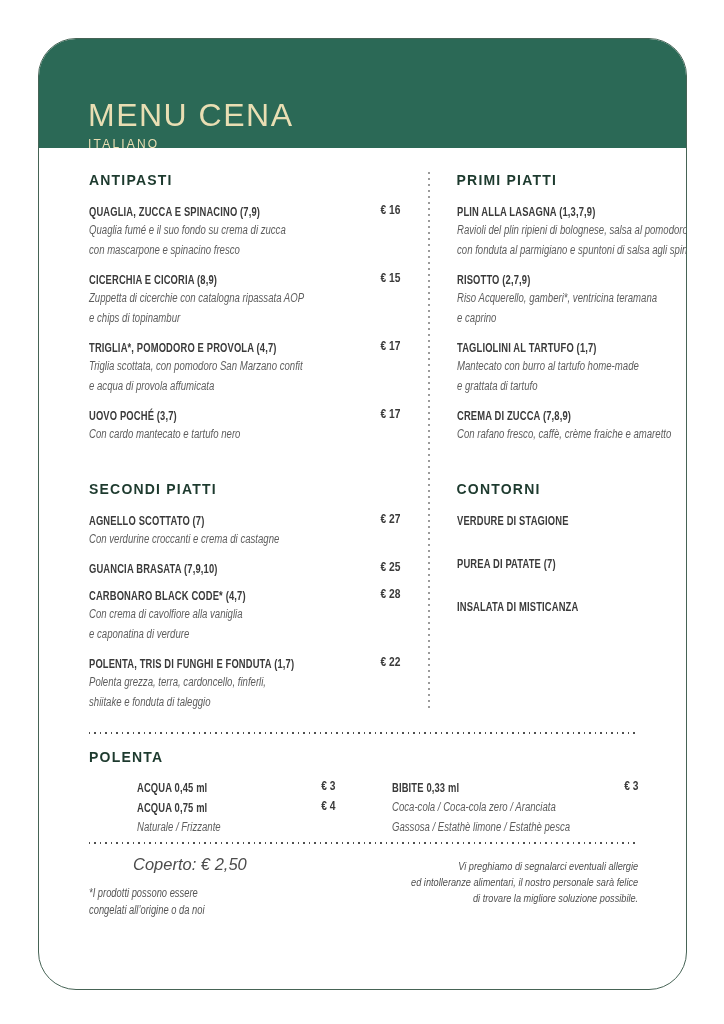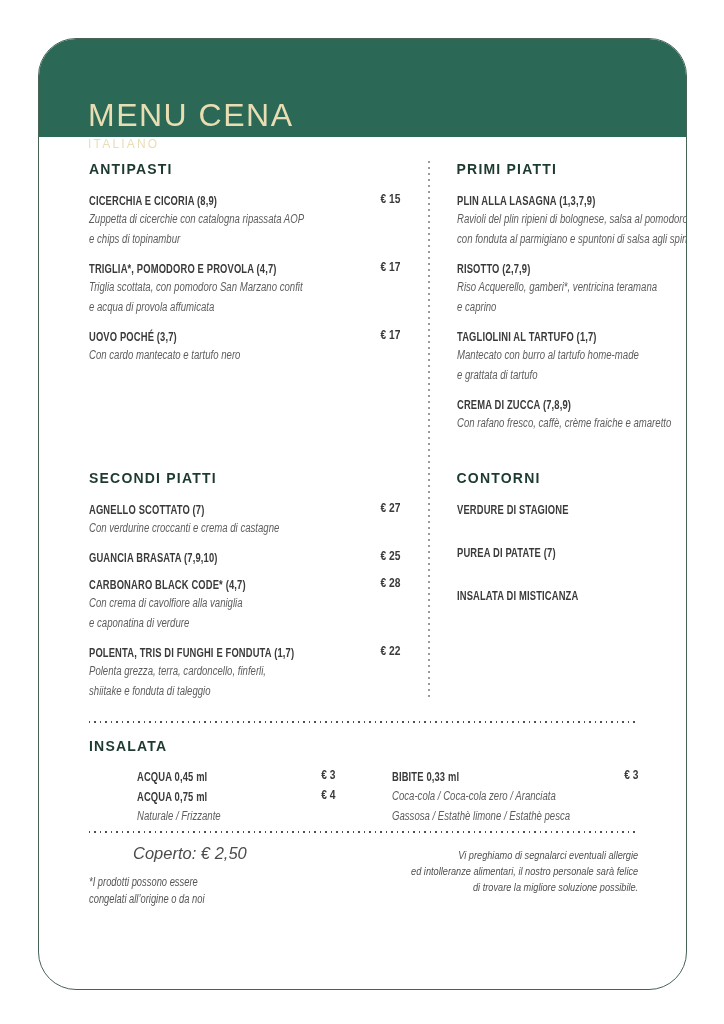--- a/index.html
+++ b/index.html
@@ -8,21 +8,21 @@
     font-family:"Liberation Sans", sans-serif;
     -webkit-font-smoothing:antialiased;
   }
   .card{
     position:absolute;left:38px;top:38px;width:649px;height:952px;
     background:#ffffff;border:1px solid var(--card_border,#466355);
     border-radius:38px;overflow:hidden;box-sizing:border-box;
   }
   
   .header{
-    height:99px;background:var(--header_bg,#2b6956);
+    height:110px;background:var(--header_bg,#2b6956);
     display:flex;justify-content:space-between;align-items:flex-start;
     padding:60px 50px 0 50px;box-sizing:border-box;
     margin:-1px -1px 0 -1px;border-radius:38px 38px 0 0;
   }
   .menu-title{font-size:32px;line-height:34px;letter-spacing:1.5px;color:var(--header_text,#e9deb3);font-weight:400;}
   .menu-subtitle{font-size:12px;line-height:17px;letter-spacing:2.2px;color:var(--header_text,#e9deb3);margin-top:4px;font-weight:400;}
   .brand{margin-top:8px;font-size:27px;font-weight:700;letter-spacing:13px;color:var(--header_text,#e9deb3);white-space:nowrap;}
   .brand-o{display:inline-block;font-size:18px;font-weight:700;vertical-align:6px;letter-spacing:0;border-bottom:3px solid currentColor;padding:0 1px 2px;line-height:1;}
   .brand-mark{font-size:15px;vertical-align:13px;letter-spacing:0;margin-left:-9px;}
   
@@ -89,20 +89,27 @@
     </div>
   </header>
 
   <main class="main">
 
     <div class="columns">
 
       <section class="sec-antipasti">
         <h3 class="section-title">ANTIPASTI</h3>
         <div class="item">
+          <div class="item-top"><span class="item-name">QUAGLIA, ZUCCA E SPINACINO (7,9)</span><span class="item-price">€ 16</span></div>
+          <div class="item-desc">
+            <span class="desc-line">Quaglia fumé e il suo fondo su crema di zucca</span>
+            <span class="desc-line">con mascarpone e spinacino fresco</span>
+          </div>
+        </div>
+        <div class="item">
           <div class="item-top"><span class="item-name">CICERCHIA E CICORIA (8,9)</span><span class="item-price">€ 15</span></div>
           <div class="item-desc">
             <span class="desc-line">Zuppetta di cicerchie con catalogna ripassata AOP</span>
             <span class="desc-line">e chips di topinambur</span>
           </div>
         </div>
         <div class="item">
           <div class="item-top"><span class="item-name">TRIGLIA*, POMODORO E PROVOLA (4,7)</span><span class="item-price">€ 17</span></div>
           <div class="item-desc">
             <span class="desc-line">Triglia scottata, con pomodoro San Marzano confit</span>
@@ -188,21 +195,21 @@
         <div class="item">
           <div class="item-top"><span class="item-name">INSALATA DI MISTICANZA</span></div>
         </div>
       </section>
 
     </div>
 
     <div class="hdivider hd1"></div>
 
     <section class="bevande">
-      <h3 class="section-title">INSALATA</h3>
+      <h3 class="section-title">POLENTA</h3>
       <div class="bev-grid">
         <div class="bev-col bev-left">
           <div class="bev-row"><span class="item-name">ACQUA 0,45 ml</span><span class="item-price">€ 3</span></div>
           <div class="bev-row"><span class="item-name">ACQUA 0,75 ml</span><span class="item-price">€ 4</span></div>
           <div class="bev-note">
             <span class="desc-line">Naturale / Frizzante</span>
           </div>
         </div>
         <div></div>
         <div class="bev-col bev-right">

